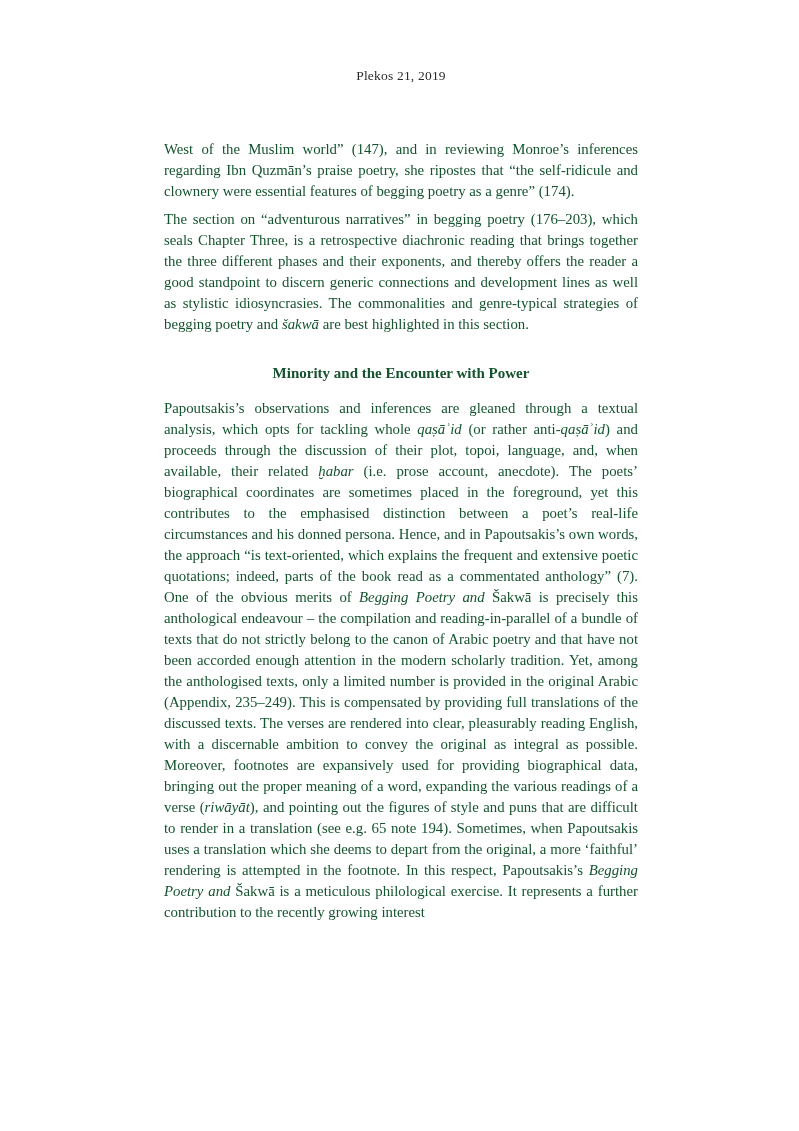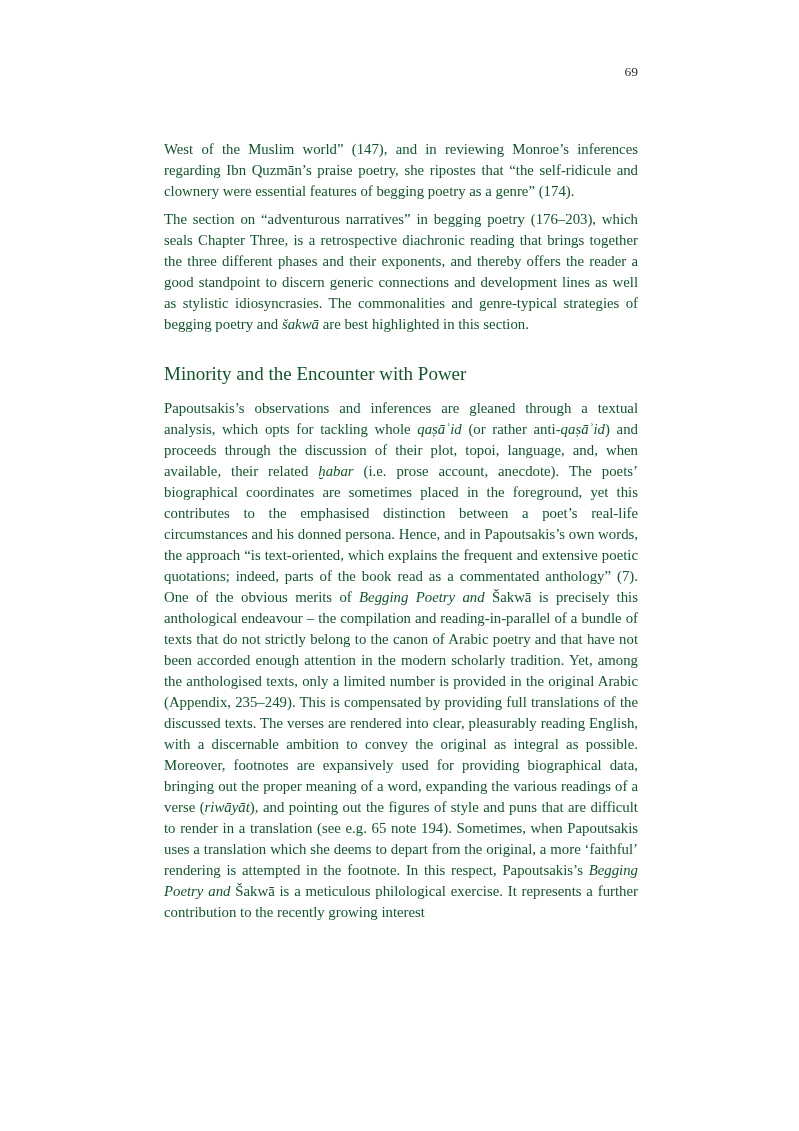--- a/index.html
+++ b/index.html
@@ -42,36 +42,36 @@
     width: 474px;
     font-size: 14.8px;
     line-height: 21px;
     text-align: justify;
     color: #14532d;
   }
   .text-body p {
     margin: 0 0 7px 0;
   }
   .section-heading {
-    font-weight: normal;
-    font-size: 19px;
+    font-weight: bold;
+    font-size: 15px;
     margin: 28px 0 14px 0;
-    text-align: left;
+    text-align: center;
   }
   .text-body i {
     font-style: italic;
   }
 </style>
 </head>
 <body>
 
 <div class="page">
 
+  <div class="running-head">Plekos 21, 2019</div>
 
-  <div class="page-number">69</div>
 
   <div class="text-body">
 
     <p><span>West of the Muslim world” (147), and in reviewing Monroe’s inferences regarding Ibn Quzmān’s praise poetry, she ripostes that “the self-ridicule and clownery were essential features of begging poetry as a genre” (174).</span></p>
 
     <p><span>The section on “adventurous narratives” in begging poetry (176–203), which seals Chapter Three, is a retrospective diachronic reading that brings together the three different phases and their exponents, and thereby offers the reader a good standpoint to discern generic connections and development lines as well as stylistic idiosyncrasies. The commonalities and genre-typical strategies of begging poetry and </span><i>šakwā</i><span> are best highlighted in this section.</span></p>
 
     <h2 class="section-heading">Minority and the Encounter with Power</h2>
 
     <p><span>Papoutsakis’s observations and inferences are gleaned through a textual analysis, which opts for tackling whole </span><i>qaṣāʾid</i><span> (or rather anti-</span><i>qaṣāʾid</i><span>) and proceeds through the discussion of their plot, topoi, language, and, when available, their related </span><i>ḫabar</i><span> (i.e. prose account, anecdote). The poets’ biographical coordinates are sometimes placed in the foreground, yet this contributes to the emphasised distinction between a poet’s real-life circumstances and his donned persona. Hence, and in Papoutsakis’s own words, the approach “is text-oriented, which explains the frequent and extensive poetic quotations; indeed, parts of the book read as a commentated anthology” (7). One of the obvious merits of </span><i>Begging Poetry and </i><span>Šakwā</span><span> is precisely this anthological endeavour – the compilation and reading-in-parallel of a bundle of texts that do not strictly belong to the canon of Arabic poetry and that have not been accorded enough attention in the modern scholarly tradition. Yet, among the anthologised texts, only a limited number is provided in the original Arabic (Appendix, 235–249). This is compensated by providing full translations of the discussed texts. The verses are rendered into clear, pleasurably reading English, with a discernable ambition to convey the original as integral as possible. Moreover, footnotes are expansively used for providing biographical data, bringing out the proper meaning of a word, expanding the various readings of a verse (</span><i>riwāyāt</i><span>), and pointing out the figures of style and puns that are difficult to render in a translation (see e.g. 65 note 194). Sometimes, when Papoutsakis uses a translation which she deems to depart from the original, a more ‘faithful’ rendering is attempted in the footnote. In this respect, Papoutsakis’s </span><i>Begging Poetry and </i><span>Šakwā</span><span> is a meticulous philological exercise. It represents a further contribution to the recently growing interest</span></p>

